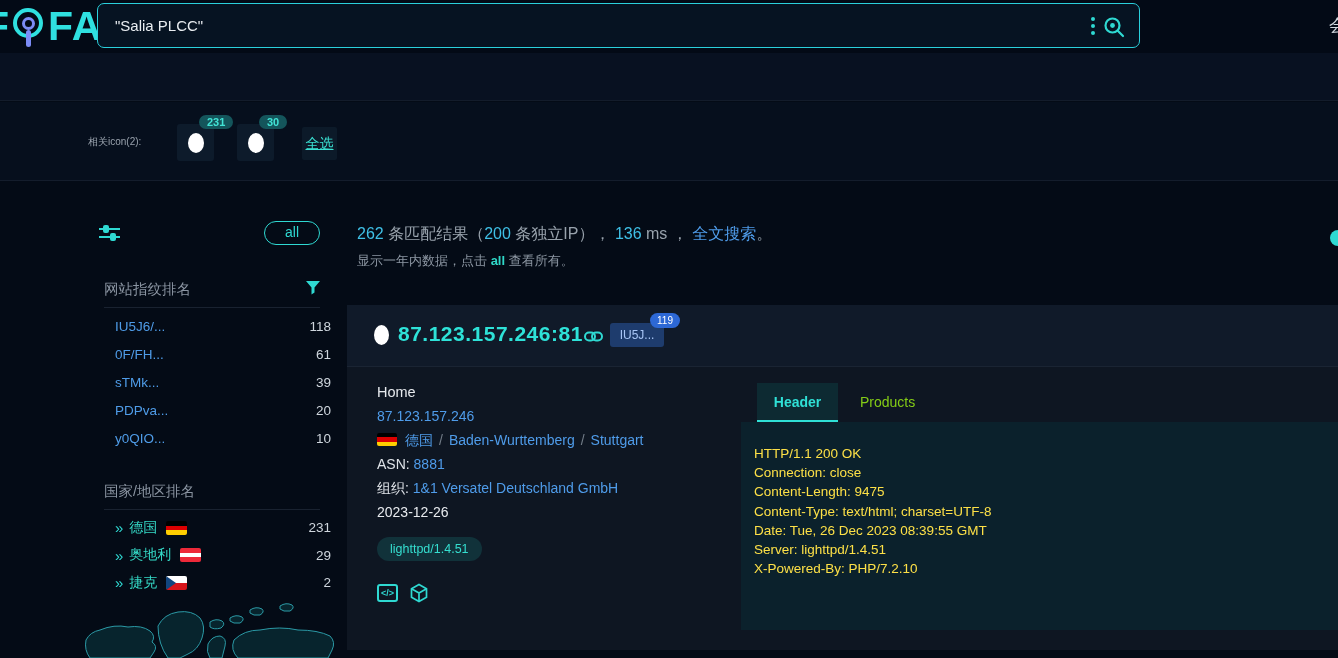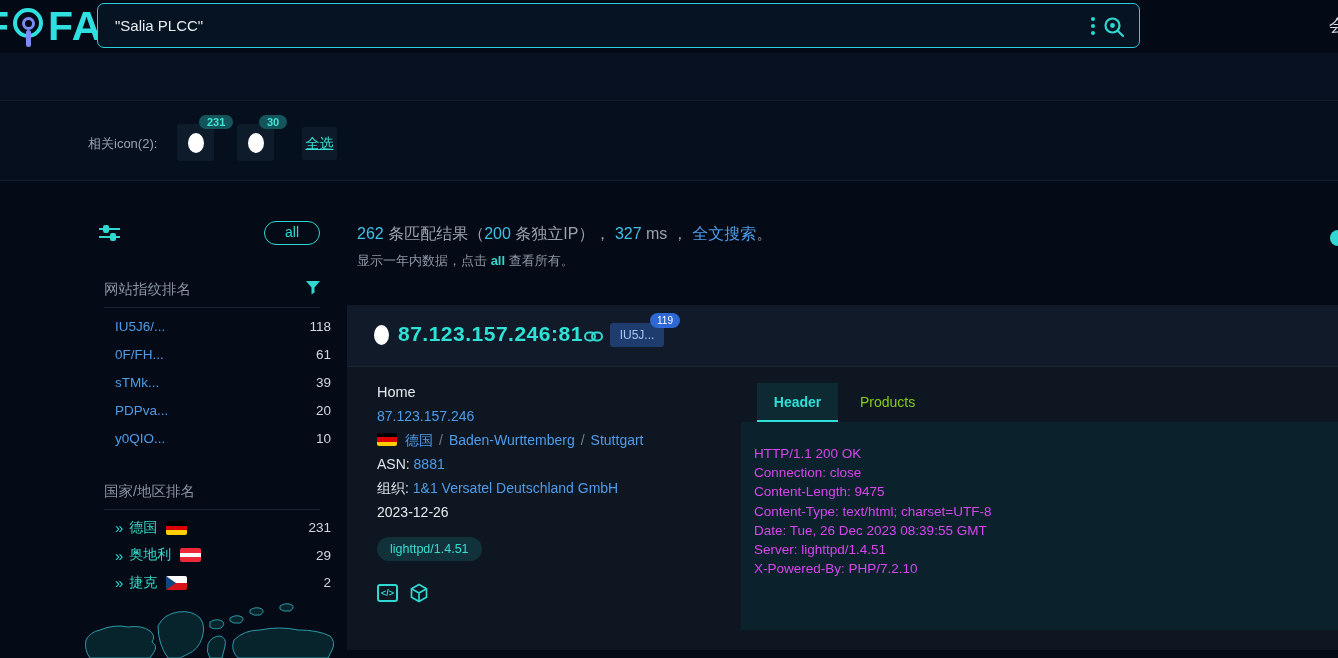--- a/index.html
+++ b/index.html
@@ -25,21 +25,21 @@
   .searchbox .q { position:absolute; left:17px; top:0; line-height:43px; font-size:15px; color:#e9edf1; }
   .dots-icon { position:absolute; right:44px; top:13px; width:4px; height:18px; cursor:pointer; }
   .dots-icon i { display:block; width:4px; height:4px; border-radius:50%; background:#2fd9d2; margin-bottom:3px; }
   .search-icon { position:absolute; right:13px; top:11px; cursor:pointer; }
   .partial-char { position:absolute; right:-8px; top:14px; font-size:17px; color:#d2d9e0; }
   
   .navstrip { position:absolute; left:0; top:53px; width:1338px; height:48px;
               background:#081121; border-bottom:1px solid #131c2b; }
   .filterrow { position:absolute; left:0; top:102px; width:1338px; height:79px;
                background:#060f1d; border-bottom:1px solid #141d2c; }
-  .filterrow .lbl { position:absolute; left:88px; top:33px; font-size:13px; color:#99a2ad; }
+  .filterrow .lbl { position:absolute; left:88px; top:33px; font-size:10px; color:#99a2ad; }
   .iconbox { position:absolute; top:22px; width:37px; height:37px; background:#0d1b2b;
              border-radius:3px; cursor:pointer; }
   .iconbox .oval { position:absolute; left:11px; top:9px; width:16px; height:20px;
                    background:#ffffff; border-radius:50%; }
   .cbadge { position:absolute; top:13px; padding:1px 8px; background:#14555b; border-radius:9px;
             font-size:11px; font-weight:bold; color:#41e3d5; }
   .select-all { position:absolute; left:302px; top:25px; width:35px; height:33px; background:#0c1a29;
                 border-radius:2px; font-size:14px; color:#3ae0d2; text-align:center; line-height:33px;
                 text-decoration:underline; cursor:pointer; }
   
@@ -103,21 +103,21 @@
                color:#2fd9d2; font-size:9px; font-weight:bold; text-align:center; line-height:14px;
                cursor:pointer; }
   
   .tabs { position:absolute; left:410px; top:78px; display:flex; }
   .tab-active { position:relative; width:81px; height:39px; background:#0d2a32; color:#2fe0d6;
                 font-weight:bold; font-size:14px; text-align:center; line-height:39px; cursor:pointer; }
   .tab-active .bar { position:absolute; left:0; bottom:0; width:100%; height:2px; background:#2fe0d6; }
   .tab-idle { height:39px; padding:0 22px; color:#84cc16; font-size:14px; line-height:39px; cursor:pointer; }
   .hpanel { position:absolute; left:394px; top:117px; right:0; height:208px; background:#0b212c;
             padding:22px 0 0 13px; }
-  .hline { font-size:13.5px; color:#d946ef; line-height:19.2px; }
+  .hline { font-size:13.5px; color:#fde047; line-height:19.2px; }
   svg { display:block; }
 </style>
 </head>
 <body>
 
 <div id="screen">
 
   <div class="topbar">
     <div class="logo">
       <span class="ltr">F</span>
@@ -160,21 +160,21 @@
 
     <span class="iconbox" style="left:237px;">
       <span class="oval"></span>
     </span>
     <span class="cbadge" style="left:259px;">30</span>
 
     <span class="select-all">全选</span>
   </div>
 
   <div class="summary1">
-    <span class="num">262</span><span> 条匹配结果（</span><span class="num">200</span><span> 条独立IP）， </span><span class="num">327</span><span> ms ， </span><span class="lnk">全文搜索</span><span>。</span>
+    <span class="num">262</span><span> 条匹配结果（</span><span class="num">200</span><span> 条独立IP）， </span><span class="num">136</span><span> ms ， </span><span class="lnk">全文搜索</span><span>。</span>
   </div>
   <div class="summary2">
     <span>显示一年内数据，点击 </span><span class="al">all</span><span> 查看所有。</span>
   </div>
 
   <div class="float-btn"></div>
 
   <span class="tune-icon">
     <svg width="21" height="18" viewBox="0 0 21 18" stroke="#2fd9d2" stroke-width="2" fill="#2fd9d2">
       <path d="M0 5 H21" fill="none"></path>

